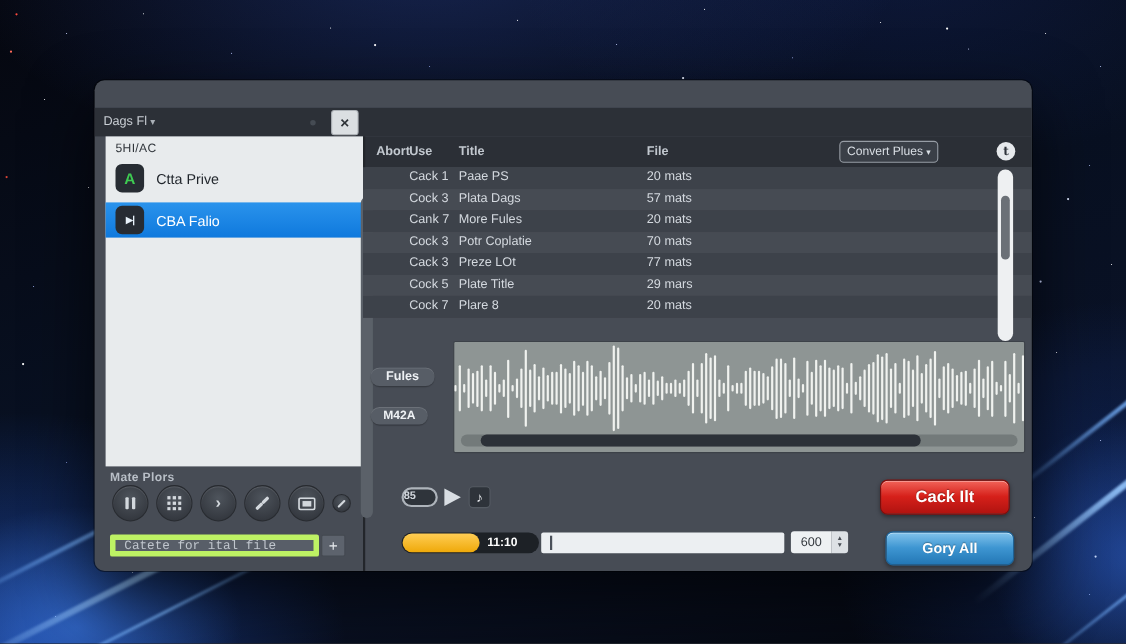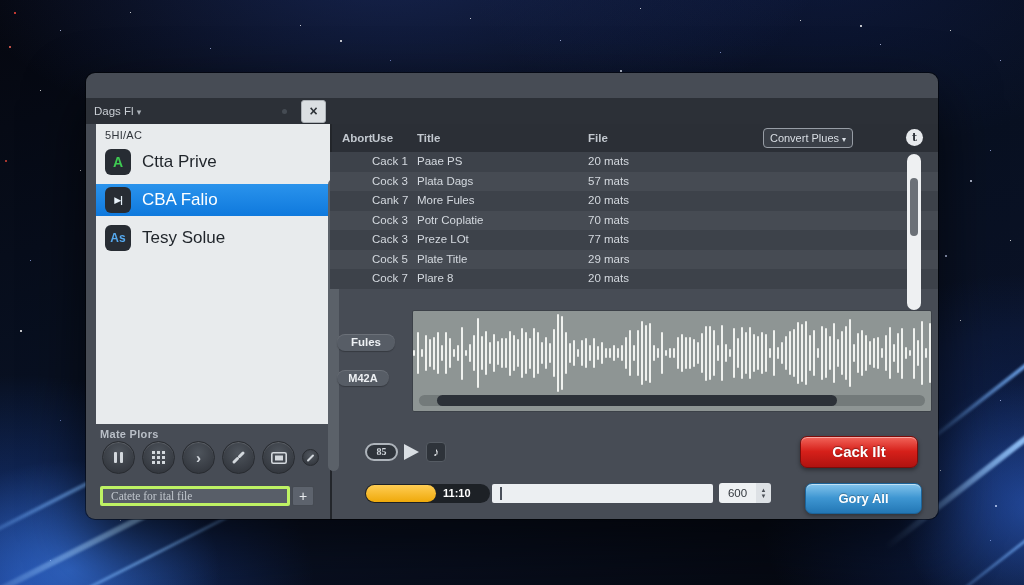--- a/index.html
+++ b/index.html
@@ -61,33 +61,33 @@
 
   
   .sidebar { position:absolute; left:10px; top:51px; width:234px; height:300px; background:#e8ebed; }
   .sb-header { position:absolute; left:9px; top:5px; font-size:11px; color:#30353b; letter-spacing:.3px; }
   .sb-item { position:absolute; left:0; width:234px; height:32px; display:flex; align-items:center; padding-left:9px; }
   .sb-i1 { top:22px; } .sb-i2 { top:60px; background:linear-gradient(#2a93ec,#0f79dd); } .sb-i3 { top:98px; }
   .sb-icon { width:26px; height:26px; border-radius:6px; background:#272c33; margin-right:11px; text-align:center; line-height:26px; font-weight:bold; flex:0 0 26px; }
   .ic-a  { color:#3ecb52; font-size:14px; }
   .ic-pl { color:#e8f2fa; font-size:9px; letter-spacing:-1px; }
   .ic-as { color:#55a9ef; font-size:12px; }
-  .sb-label { font-size:17px; color:#1f242a; }
+  .sb-label { font-size:13px; color:#1f242a; }
   .sb-i2 .sb-label { color:#ffffff; }
   .sb-scroll { position:absolute; left:232px; top:55px; width:11px; height:292px; border-radius:6px; background:#5b6169; }
 
   
   .tools-label { position:absolute; left:14px; top:355px; font-size:11px; font-weight:bold; color:#b9bfc7; letter-spacing:.3px; }
   .tool-btn { position:absolute; top:368px; width:33px; height:33px; border-radius:50%; background:radial-gradient(circle at 50% 35%, #4e545c, #33373e 80%); border:1px solid #282b30; box-shadow:inset 0 1px 1px rgba(255,255,255,.15); display:flex; align-items:center; justify-content:center; }
   .tb1 { left:16px; } .tb2 { left:56px; } .tb3 { left:96px; } .tb4 { left:136px; } .tb5 { left:176px; }
   .tool-sm { position:absolute; left:216px; top:376px; width:17px; height:17px; border-radius:50%; background:radial-gradient(circle at 50% 35%, #50565e, #34383f 80%); border:1px solid #282b30; display:flex; align-items:center; justify-content:center; }
   .pause-glyph { display:flex; gap:3px; } .pause-glyph i { display:block; width:3px; height:11px; background:#d3d8dd; border-radius:1px; }
   .chev-glyph { color:#d3d8dd; font-size:15px; font-weight:bold; line-height:1; }
   .slash-glyph { width:9px; height:2px; background:#d3d8dd; transform:rotate(-45deg); border-radius:1px; }
-  .add-field { position:absolute; left:14px; top:413px; width:190px; height:20px; background:#585e68; border:3px solid #bef264; border-radius:2px; color:#c0c6cd; font-size:11.5px; padding:0 8px; outline:none; font-family:Liberation Serif, serif; }
+  .add-field { position:absolute; left:14px; top:413px; width:190px; height:20px; background:#585e68; border:5px solid #bef264; border-radius:2px; color:#c0c6cd; font-size:11.5px; padding:0 8px; outline:none; font-family:Liberation Mono, monospace; }
   .add-field::placeholder { color:#c0c6cd; }
   .add-btn { position:absolute; left:206px; top:413px; width:22px; height:20px; background:#5d636d; border:1px solid #454a52; border-radius:2px; color:#e8ebee; font-size:14px; line-height:18px; text-align:center; }
 
   
   .rows { position:absolute; left:244px; top:79px; width:608px; height:156px; }
   .trow { position:relative; width:100%; height:19.5px; }
   .trow:nth-child(odd) { background:#3d424a; } .trow:nth-child(even){ background:#464b53; }
   .trow span { position:absolute; top:0; line-height:19.5px; font-size:11.5px; color:#d4d9df; }
   .c-use { left:42px; } .c-nine { left:87px; } .c-file { left:258px; color:#cdd2d8; }
   .vscroll { position:absolute; left:821px; top:81px; width:14px; height:156px; background:#eef0f2; border-radius:7px; }
@@ -97,21 +97,21 @@
   .pill { position:absolute; background:#575d66; border-radius:8px; color:#eef1f4; font-size:11.5px; font-weight:bold; text-align:center; box-shadow:inset 0 1px 0 rgba(255,255,255,.12), 0 1px 1px rgba(0,0,0,.25); }
   .pill-source { left:251px; top:261px; width:58px; height:17px; line-height:17px; }
   .pill-format { left:251px; top:297px; width:52px; height:16px; line-height:16px; font-size:11px; }
   .wave-panel { position:absolute; left:326px; top:237px; width:520px; height:102px; background:#8e9594; border-radius:2px; border:1px solid #3c4148; }
   .waveform { position:absolute; left:0; top:2px; width:518px; height:80px; display:flex; align-items:center; overflow:hidden; }
   .wbar { width:2px; margin-right:2px; background:#f0f2ef; flex:0 0 2px; border-radius:1px; }
   .wave-scroll { position:absolute; left:6px; bottom:5px; width:506px; height:11px; background:#737a7a; border-radius:6px; }
   .wave-thumb { position:absolute; left:18px; top:0; width:400px; height:11px; background:#2c3138; border-radius:6px; }
 
   
-  .counter-pill { position:absolute; left:279px; top:370px; width:33px; height:18px; border:2px solid #aeb4bb; border-radius:9px; background:#2f343b; color:#d3d8de; font-size:10px; font-weight:bold; text-align:center; line-height:14px;font-family:Liberation Serif, serif; }
+  .counter-pill { position:absolute; left:279px; top:370px; width:33px; height:18px; border:2px solid #aeb4bb; border-radius:9px; background:#2f343b; color:#d3d8de; font-size:10px; font-weight:bold; line-height:14px; }
   .play-btn { position:absolute; left:318px; top:371px; width:0; height:0; border-left:15px solid #d9dee3; border-top:8px solid transparent; border-bottom:8px solid transparent; }
   .note-btn { position:absolute; left:340px; top:369px; width:20px; height:20px; border-radius:4px; background:#2e333a; border:1px solid #555b63; color:#eef1f4; font-size:12px; text-align:center; line-height:19px; }
   .file-input { position:absolute; left:366px; top:370px; width:324px; height:20px; background:#e9edef; border:none; border-radius:3px; font-size:11.5px; color:#363b41; padding:0 8px; outline:none; font-family:inherit; }
   .btn-red { position:absolute; left:714px; top:363px; width:118px; height:32px; border-radius:7px; background:linear-gradient(#f2645a, #d6201a 48%, #b01310); border:1px solid #7e0c0a; box-shadow:inset 0 1px 0 rgba(255,255,255,.45), 0 2px 4px rgba(0,0,0,.4); color:#fff; font-weight:bold; font-size:15px; text-align:center; line-height:30px; text-shadow:0 -1px 1px rgba(0,0,0,.35); }
   .btn-blue { position:absolute; left:719px; top:410px; width:117px; height:31px; border-radius:7px; background:linear-gradient(#83c4ec, #3e96d2 48%, #2377b5); border:1px solid #1c6398; box-shadow:inset 0 1px 0 rgba(255,255,255,.5), 0 2px 4px rgba(0,0,0,.35); color:#fff; font-weight:bold; font-size:13px; text-align:center; line-height:29px; text-shadow:0 -1px 1px rgba(0,0,0,.3); }
 
   
   .progress-pill { position:absolute; left:279px; top:411px; width:125px; height:19px; background:#1d2126; border-radius:10px; }
   .progress-fill { position:absolute; left:1px; top:1px; width:70px; height:17px; border-radius:9px; background:linear-gradient(#ffcd54, #efa90a); }
   .progress-time { position:absolute; left:78px; top:0; height:19px; line-height:19px; color:#fff; font-size:11px; font-weight:bold; }
@@ -166,24 +166,20 @@
 
   <div class="sidebar">
     <div class="sb-header">5HI/AC</div>
     <div class="sb-item sb-i1">
       <div class="sb-icon ic-a">A</div>
       <div class="sb-label">Ctta Prive</div>
     </div>
     <div class="sb-item sb-i2">
       <div class="sb-icon ic-pl">▶|</div>
       <div class="sb-label">CBA Falio</div>
-    </div>
-    <div class="sb-item sb-i3">
-      <div class="sb-icon ic-as">As</div>
-      <div class="sb-label">Tesy Solue</div>
     </div>
     <div class="sb-scroll"></div>
   </div>
 
   <div class="rows">
     <div class="trow">
         <span class="c-use">Cack 1</span>
         <span class="c-nine">Paae PS</span>
         <span class="c-file">20 mats</span>
       </div>

